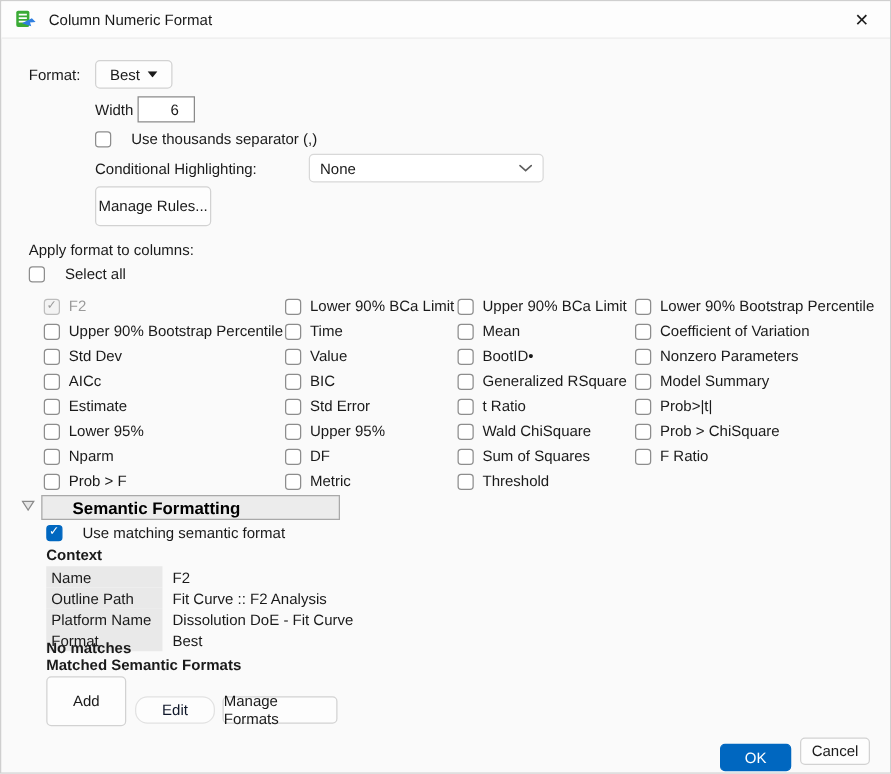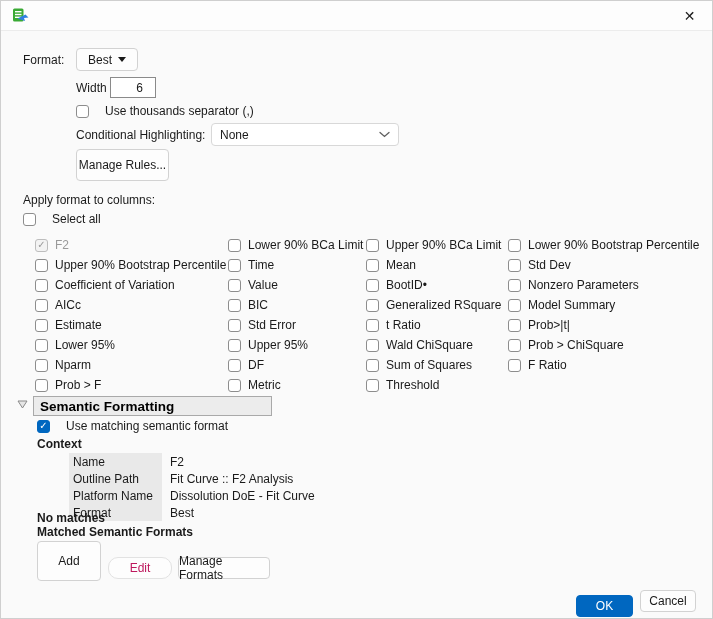--- a/index.html
+++ b/index.html
@@ -24,73 +24,74 @@
   }
   
   .lbl { position:absolute; font-size:12px; white-space:nowrap; }
   .bold { font-weight:bold; }
   .btn {
     position:absolute; background:#fdfdfd; border:1px solid #d2d2d2;
     border-radius:4px; font-size:12px; color:#1a1a1a;
     display:flex; align-items:center; justify-content:center;
     font-family:"Liberation Sans", sans-serif; cursor:pointer;
   }
-  .btn.disabled { color:#be185d; border-color:#e2e2e2; cursor:default;border-radius:10px; }
+  .btn.disabled { color:#0f172a; border-color:#e2e2e2; cursor:default;border-radius:10px; }
   .btn.primary { background:#0067c0; border-color:#0067c0; color:#ffffff; }
   .cb {
     width:13px; height:13px; flex:0 0 auto;
     border:1px solid #8d8d8d; border-radius:3px; background:#ffffff;
     display:inline-flex; align-items:center; justify-content:center;
     position:relative;
   }
   .cb.checked-blue { background:#0067c0; border-color:#0067c0; }
   .cb.checked-blue::after { content:"✓"; color:#ffffff; font-size:10px; line-height:1; }
   .cb.cb-disabled { background:#f3f3f3; border-color:#bdbdbd; }
   .cb.cb-disabled.checked::after { content:"✓"; color:#9a9a9a; font-size:10px; line-height:1; }
   .cb-row { position:absolute; display:flex; align-items:center; gap:16px; font-size:12px; cursor:pointer; }
   .combo {
     position:absolute; background:#ffffff; border:1px solid #d8d8d8;
     border-radius:4px; display:flex; align-items:center;
-    font-size:12px; padding:0 8px; cursor:pointer;
+    font-size:12px; padding:0 8px; cursor:pointer;margin-left:36px;
   }
   .combo .chev { margin-left:auto; }
   
   .col-grid {
     position:absolute; left:34px; top:234px; width:668px;
     display:grid; grid-template-columns:193px 138px 142px auto;
     grid-auto-rows:20px; align-items:center;
   }
   .cb-item { display:flex; align-items:center; gap:7px; font-size:12px; cursor:pointer; white-space:nowrap; }
   .cb-item.disabled { color:#9a9a9a; cursor:default; }
   
   .sem-header {
     position:absolute; left:32px; top:395px; width:239px; height:20px;
     background:#ececec; border:1px solid #a9a9a9;
-    display:flex; align-items:center; padding-left:6px;
+    display:flex; align-items:center; padding-left:24px;
     font-size:13.5px; font-weight:bold; color:#000;
   }
   .disclosure { position:absolute; left:16px; top:399px; cursor:pointer; }
-  .ctx-table { position:absolute; left:36px; top:452px; font-size:12px;margin-left:32px; }
+  .ctx-table { position:absolute; left:36px; top:452px; font-size:12px; }
   .ctx-row { display:flex; height:17px; align-items:center; }
   .ctx-label { width:93px; background:#e9e9e9; padding-left:4px; height:17px; display:flex; align-items:center; }
   .ctx-value { padding-left:8px; white-space:nowrap; }
 </style>
 </head>
 <body>
 
 <div id="dialog">
 
   <div class="titlebar">
     <svg class="app-icon" viewBox="0 0 17 17">
       <rect x="1" y="1.5" width="10.5" height="13" rx="1.5" fill="#3aaa35"></rect>
       <rect x="3" y="4" width="6.5" height="1.4" fill="#ffffff"></rect>
       <rect x="3" y="6.8" width="6.5" height="1.4" fill="#ffffff"></rect>
       <rect x="3" y="9.6" width="6.5" height="1.4" fill="#ffffff"></rect>
       <path d="M5.5 11.5 L13.5 7.5 L16.5 10.5 L12 11 L13 14 Z" fill="#2f7fe0"></path>
     </svg>
+    <span class="title-text">Column Numeric Format</span>
     <span class="close-btn">✕</span>
   </div>
 
   <span class="lbl" style="left:22px; top:52px;">Format:</span>
   <div class="btn" style="left:75px; top:47px; width:62px; height:23px; gap:6px;">
     <span>Best</span>
     <svg width="8" height="5" viewBox="0 0 8 5">
         <path d="M0 0 L8 0 L4 5 Z" fill="#1a1a1a"></path>
       </svg>
   </div>
@@ -147,25 +148,25 @@
       <label class="cb-item">
         <span class="cb"></span>
         <span>Time</span>
       </label>
       <label class="cb-item">
         <span class="cb"></span>
         <span>Mean</span>
       </label>
       <label class="cb-item">
         <span class="cb"></span>
+        <span>Coefficient of Variation</span>
+      </label>
+      <label class="cb-item">
+        <span class="cb"></span>
         <span>Std Dev</span>
-      </label>
-      <label class="cb-item">
-        <span class="cb"></span>
-        <span>Coefficient of Variation</span>
       </label>
       <label class="cb-item">
         <span class="cb"></span>
         <span>Value</span>
       </label>
       <label class="cb-item">
         <span class="cb"></span>
         <span>BootID•</span>
       </label>
       <label class="cb-item">

